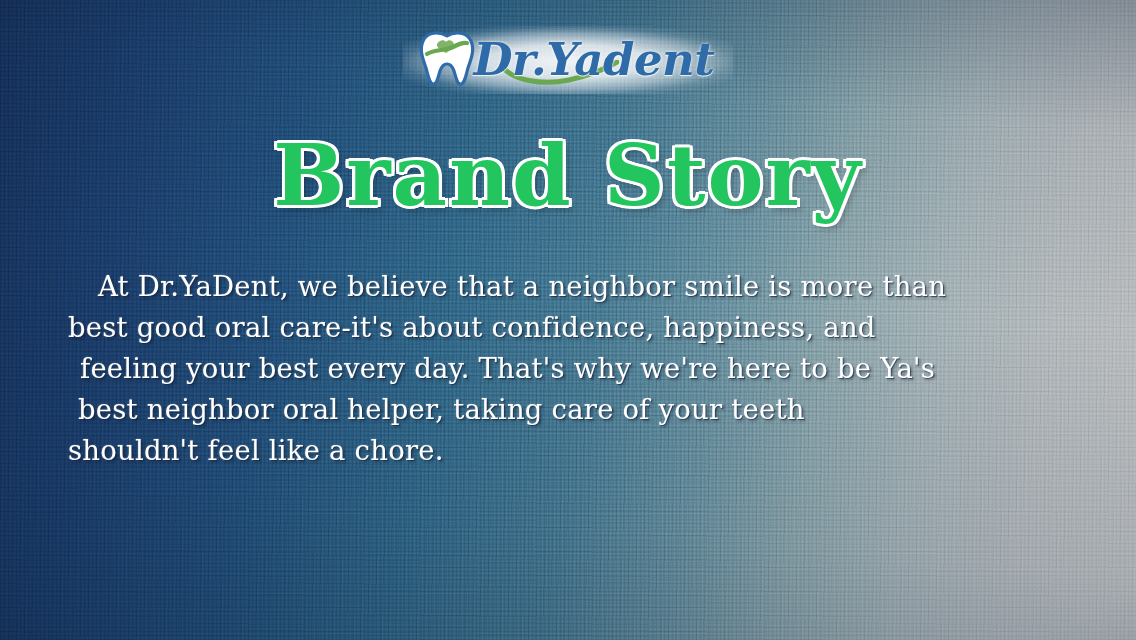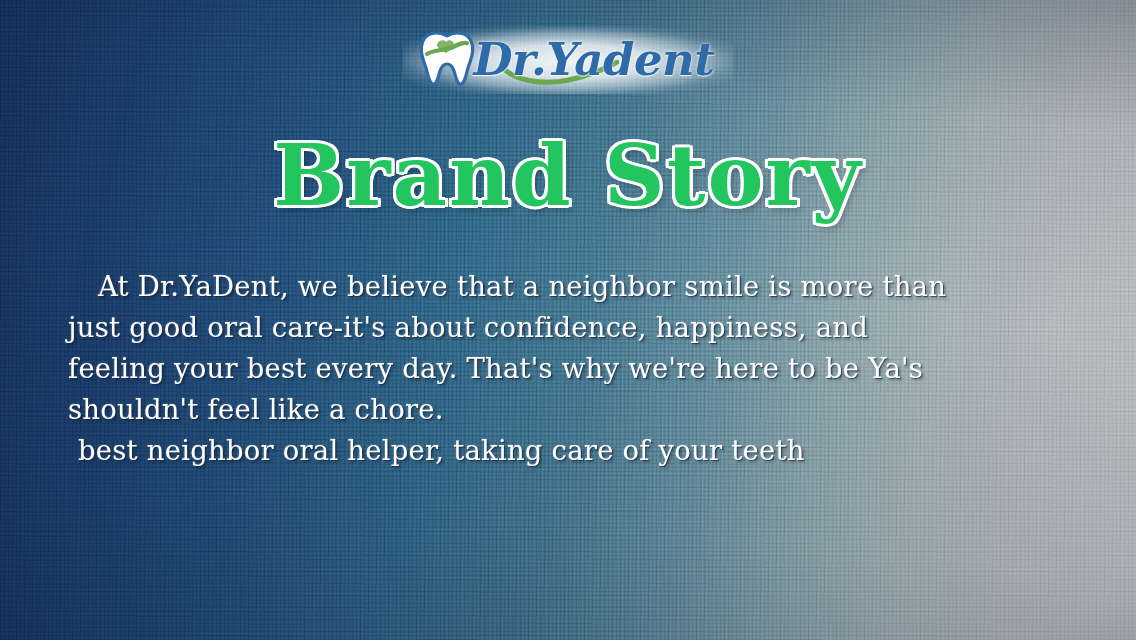--- a/index.html
+++ b/index.html
@@ -210,21 +210,21 @@
     color: #ffffff;
     letter-spacing: 0.2px;
     text-shadow:
       1px 1px 0 rgba(12,30,58,.55),
       2px 2px 3px rgba(6,18,38,.45),
       0 0 2px rgba(255,255,255,.35);
   }
   .body-line { white-space: nowrap; }
   .body-line.l1 { padding-left: 34px; }
   .body-line.l2 { padding-left: 4px; }
-  .body-line.l3 { padding-left: 4px; }
+  .body-line.l3 { padding-left: 16px; }
   .body-line.l4 { padding-left: 14px; }
   .body-line.l5 { padding-left: 4px; }
 </style>
 </head>
 <body>
 
 <div id="slide">
 
   <div class="bg-gradient"></div>
   <div class="bg-weave"></div>
@@ -256,19 +256,19 @@
         </svg>
       </span>
 
     </div>
   </div>
 
   <div class="title">Brand Story</div>
 
   <div class="body-copy">
     <div class="body-line l1">At Dr.YaDent, we believe that a neighbor smile is more than</div>
-    <div class="body-line l2">just good oral care-it's about confidence, happiness, and</div>
+    <div class="body-line l2">best good oral care-it's about confidence, happiness, and</div>
     <div class="body-line l3">feeling your best every day. That's why we're here to be Ya's</div>
+    <div class="body-line l4">best neighbor oral helper, taking care of your teeth</div>
     <div class="body-line l5">shouldn't feel like a chore.</div>
-    <div class="body-line l4">best neighbor oral helper, taking care of your teeth</div>
   </div>
 
 </div>
 
 </body></html>

